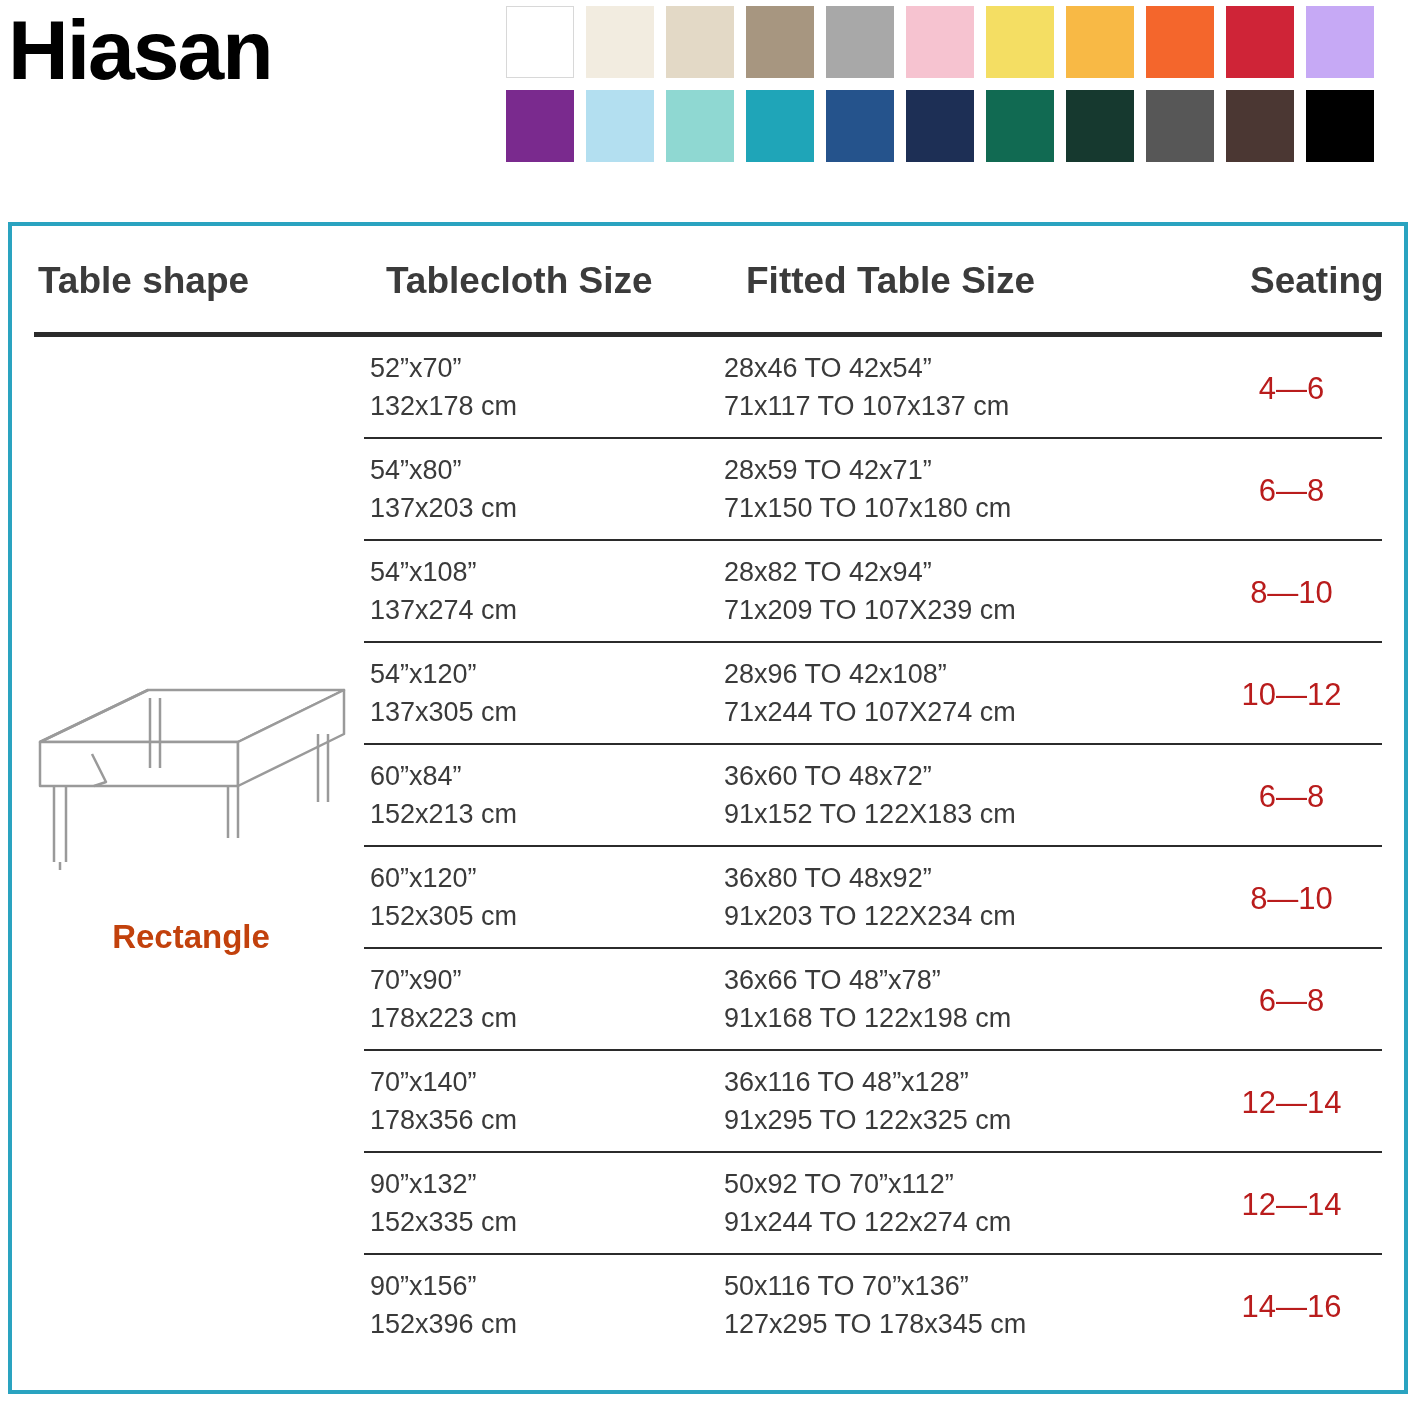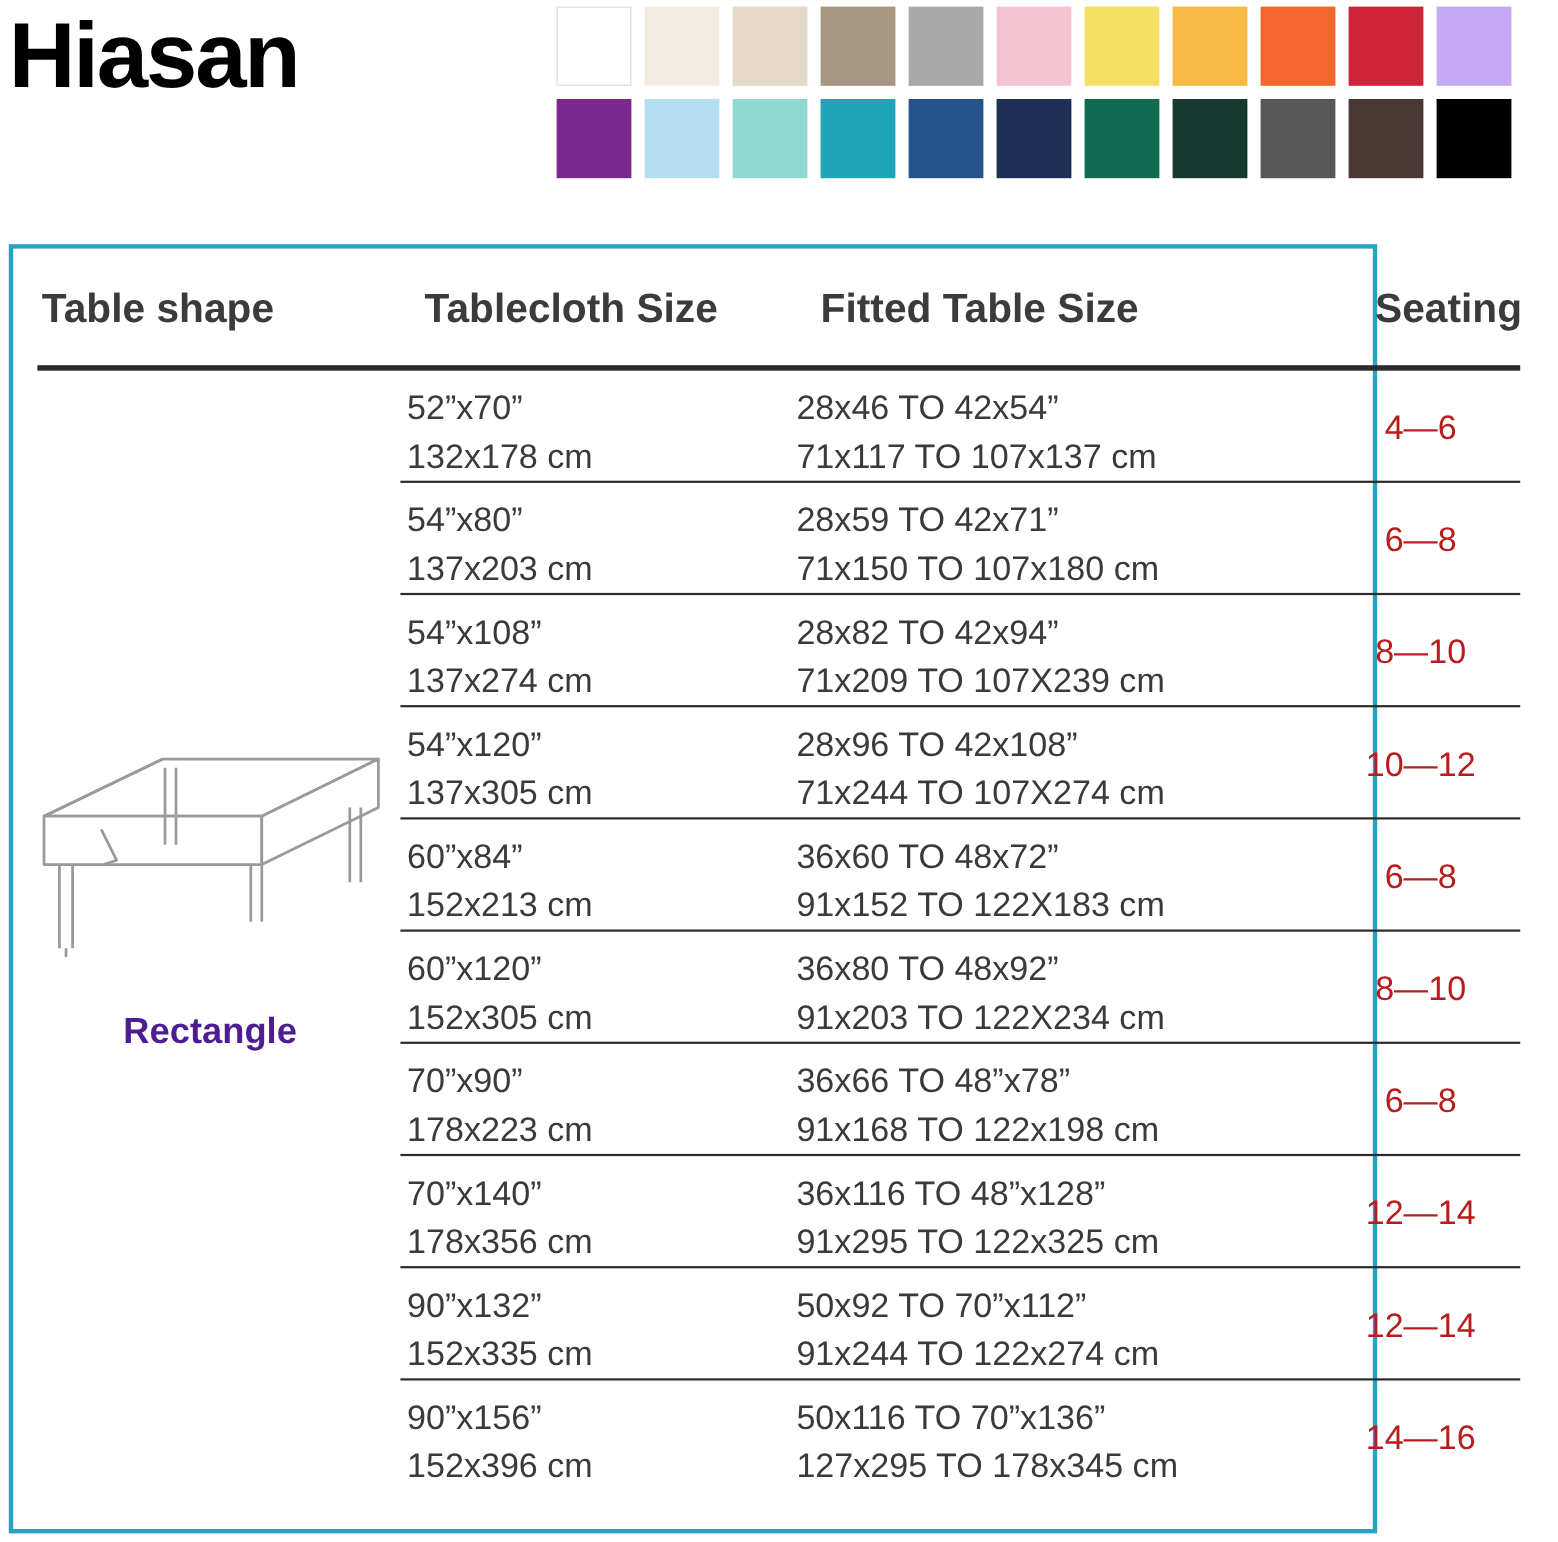--- a/index.html
+++ b/index.html
@@ -51,21 +51,21 @@
   }
   .swatch.bordered {
     border: 1px solid #d8d8d8;
   }
 
   
   .card {
     position: absolute;
     left: 8px;
     top: 222px;
-    width: 1244px;
+    width: 1400px;
     height: 1172px;
     box-sizing: border-box;
     border: 4px solid #2aa3c0;
     background: #ffffff;
   }
   .card-inner {
     position: relative;
     width: 100%;
     height: 100%;
   }
@@ -114,41 +114,41 @@
     height: 200px;
   }
   .shape-label {
     position: absolute;
     left: 0;
     top: 572px;
     width: 330px;
     text-align: center;
     font-size: 33px;
     font-weight: bold;
-    color: #4c1d95;
+    color: #c2410c;
   }
 
   
   .rows {
     position: absolute;
     left: 352px;
     top: 111px;
     width: 1018px;
   }
   .row {
     position: relative;
     height: 100px;
     border-bottom: 2px solid #2b2b2b;
   }
   .row:last-child {
     border-bottom: none;
   }
   .cell {
     position: absolute;
-    font-size: 31px;
+    font-size: 27px;
     color: #3a3a3a;
     line-height: 1.42;
     white-space: nowrap;
   }
   .cell.cloth  { left: 6px;   top: 12px; }
   .cell.fitted { left: 360px; top: 12px; }
   .cell.seat {
     left: 840px;
     top: 30px;
     font-size: 31px;

